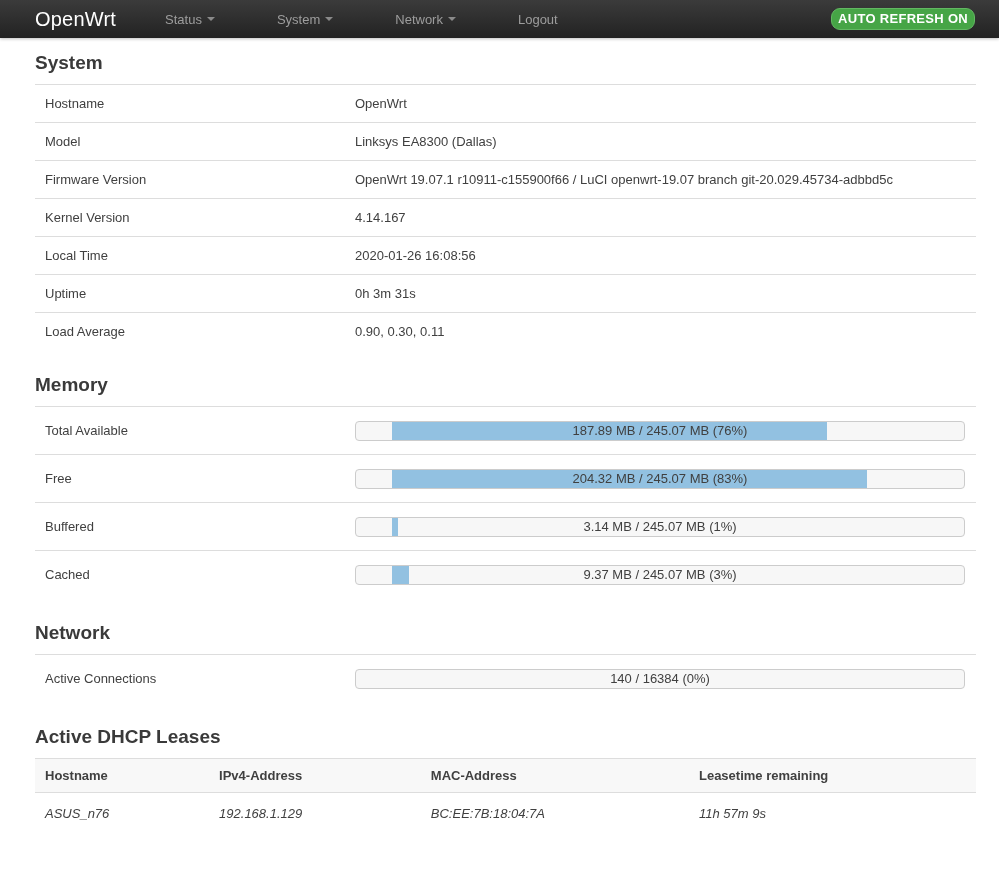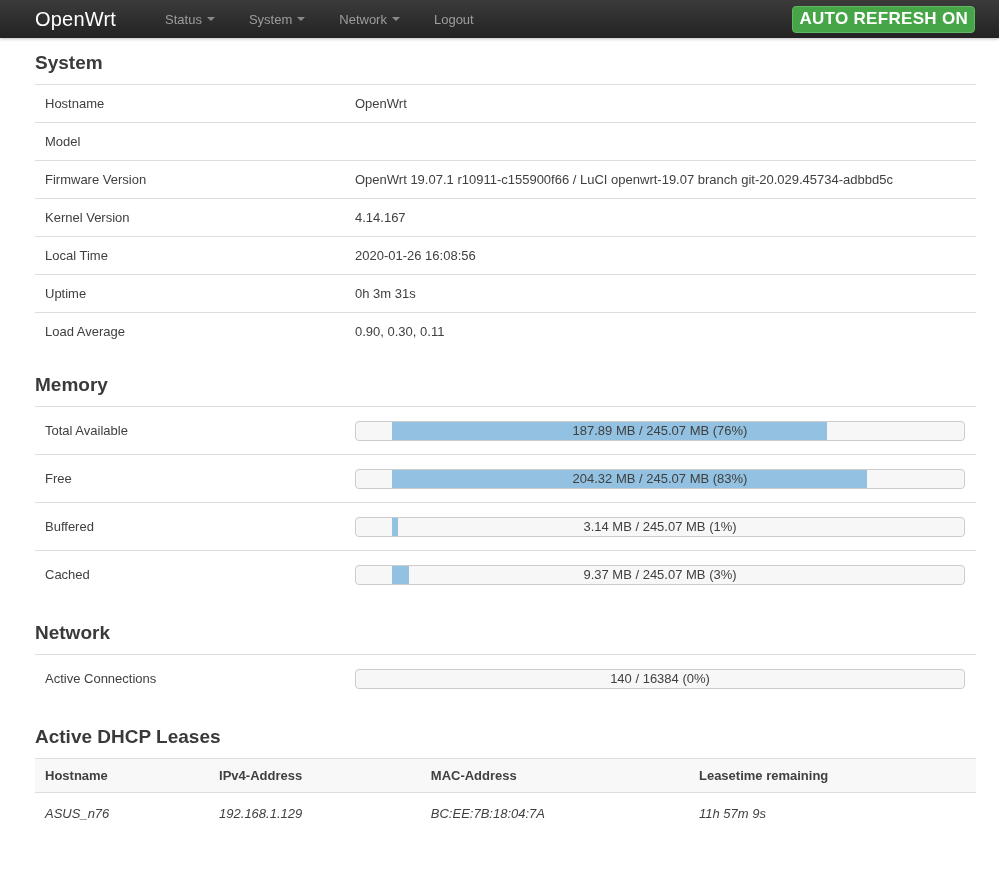--- a/index.html
+++ b/index.html
@@ -20,21 +20,21 @@
     box-shadow: 0 1px 3px rgba(0,0,0,.25);
   }
   .brand {
     margin-left: 35px;
     color: #fff;
     font-size: 20px;
     font-weight: normal;
     letter-spacing: .2px;
     cursor: pointer;
   }
-  .nav-items { display: flex; margin-left: 32px; }
+  .nav-items { display: flex; margin-left: 32px; gap: 28px; }
   .nav-item {
     color: #9d9d9d;
     font-size: 13px;
     padding: 10px 17px;
     cursor: pointer;
     display: flex;
     align-items: center;
   }
   .caret {
     display: inline-block;
@@ -43,24 +43,24 @@
     border-right: 4px solid transparent;
     border-top: 4px solid #8a8a8a;
     margin-left: 5px;
   }
   .poll-badge {
     margin-left: auto;
     margin-right: 24px;
     background: #46a546;
     border: 1px solid #62b862;
     color: #fff;
-    font-size: 17px;
+    font-size: 13px;
     font-weight: bold;
     padding: 2px 6px 3px;
-    border-radius: 4px;
+    border-radius: 9px;
     letter-spacing: .3px;
     cursor: pointer;
   }
 
   
   .container { margin: 0 23px 30px 35px; }
   h2.section-title {
     font-size: 19px;
     font-weight: bold;
     color: #3a3a3a;
@@ -151,20 +151,21 @@
 <main class="container">
 
   <section>
     <h2 class="section-title first">System</h2>
     <div class="kv-row">
       <div class="kv-label">Hostname</div>
       <div class="kv-value">OpenWrt</div>
     </div>
     <div class="kv-row">
       <div class="kv-label">Model</div>
+      <div class="kv-value">Linksys EA8300 (Dallas)</div>
     </div>
     <div class="kv-row">
       <div class="kv-label">Firmware Version</div>
       <div class="kv-value">OpenWrt 19.07.1 r10911-c155900f66 / LuCI openwrt-19.07 branch git-20.029.45734-adbbd5c</div>
     </div>
     <div class="kv-row">
       <div class="kv-label">Kernel Version</div>
       <div class="kv-value">4.14.167</div>
     </div>
     <div class="kv-row">

